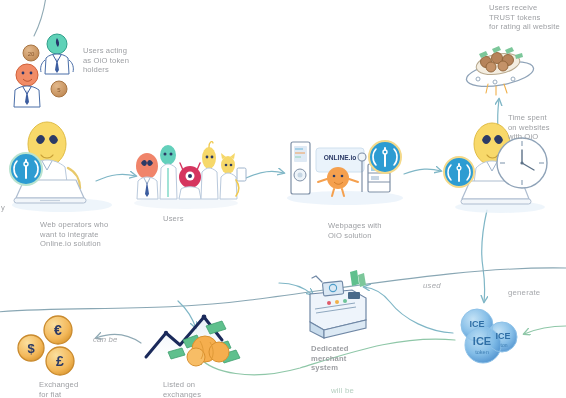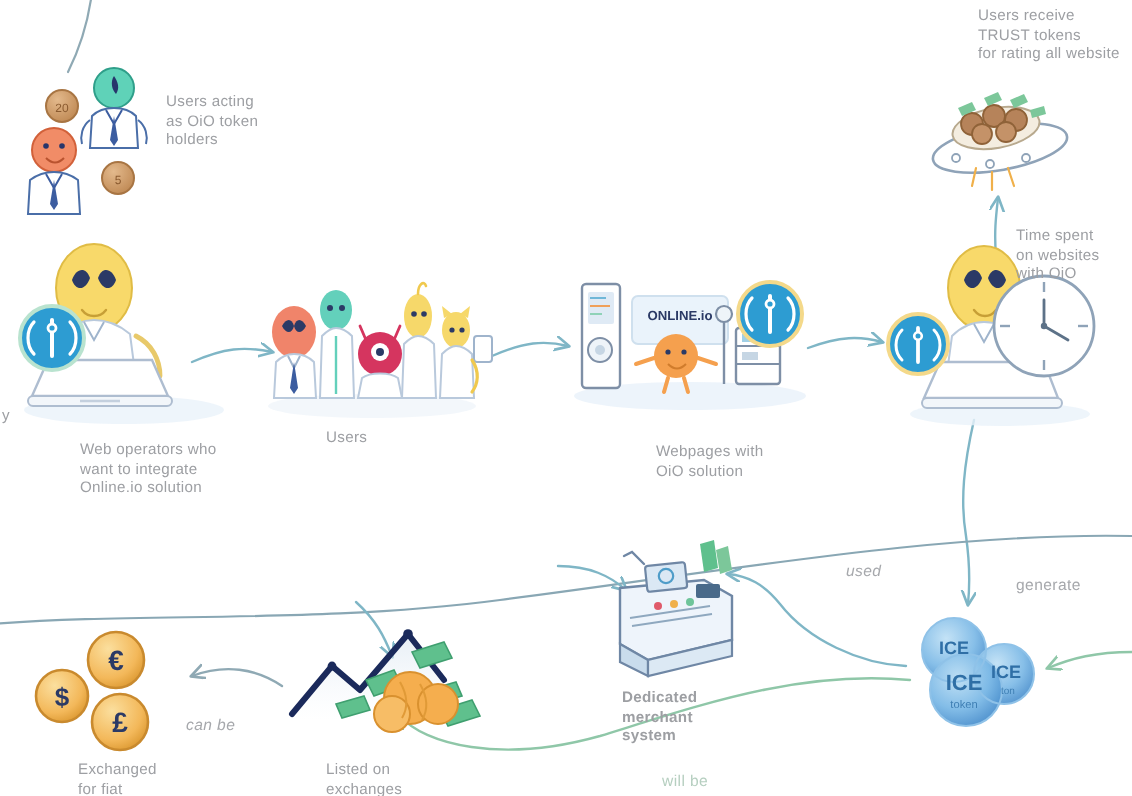--- a/index.html
+++ b/index.html
@@ -357,16 +357,16 @@
 merchant
 system</div>
   <div class="cap" style="left:39px;top:380px;width:62px;">Exchanged
 for fiat</div>
   <div class="cap" style="left:163px;top:380px;width:62px;">Listed on
 exchanges</div>
   <div class="cap" style="left:1px;top:203px;width:10px;">y</div>
 
   <div class="conn-label" style="left:508px;top:261px;margin-top:27px;">generate</div>
   <div class="conn-label" style="left:423px;top:281px;font-style:italic;">used</div>
-  <div class="conn-label" style="left:93px;top:358px;font-style:italic;">can be</div>
+  <div class="conn-label" style="left:93px;top:335px;font-style:italic;">can be</div>
   <div class="conn-label" style="left:331px;top:386px;color:#b6cfc0;">will be</div>
 
 </div>
 
 </body></html>

